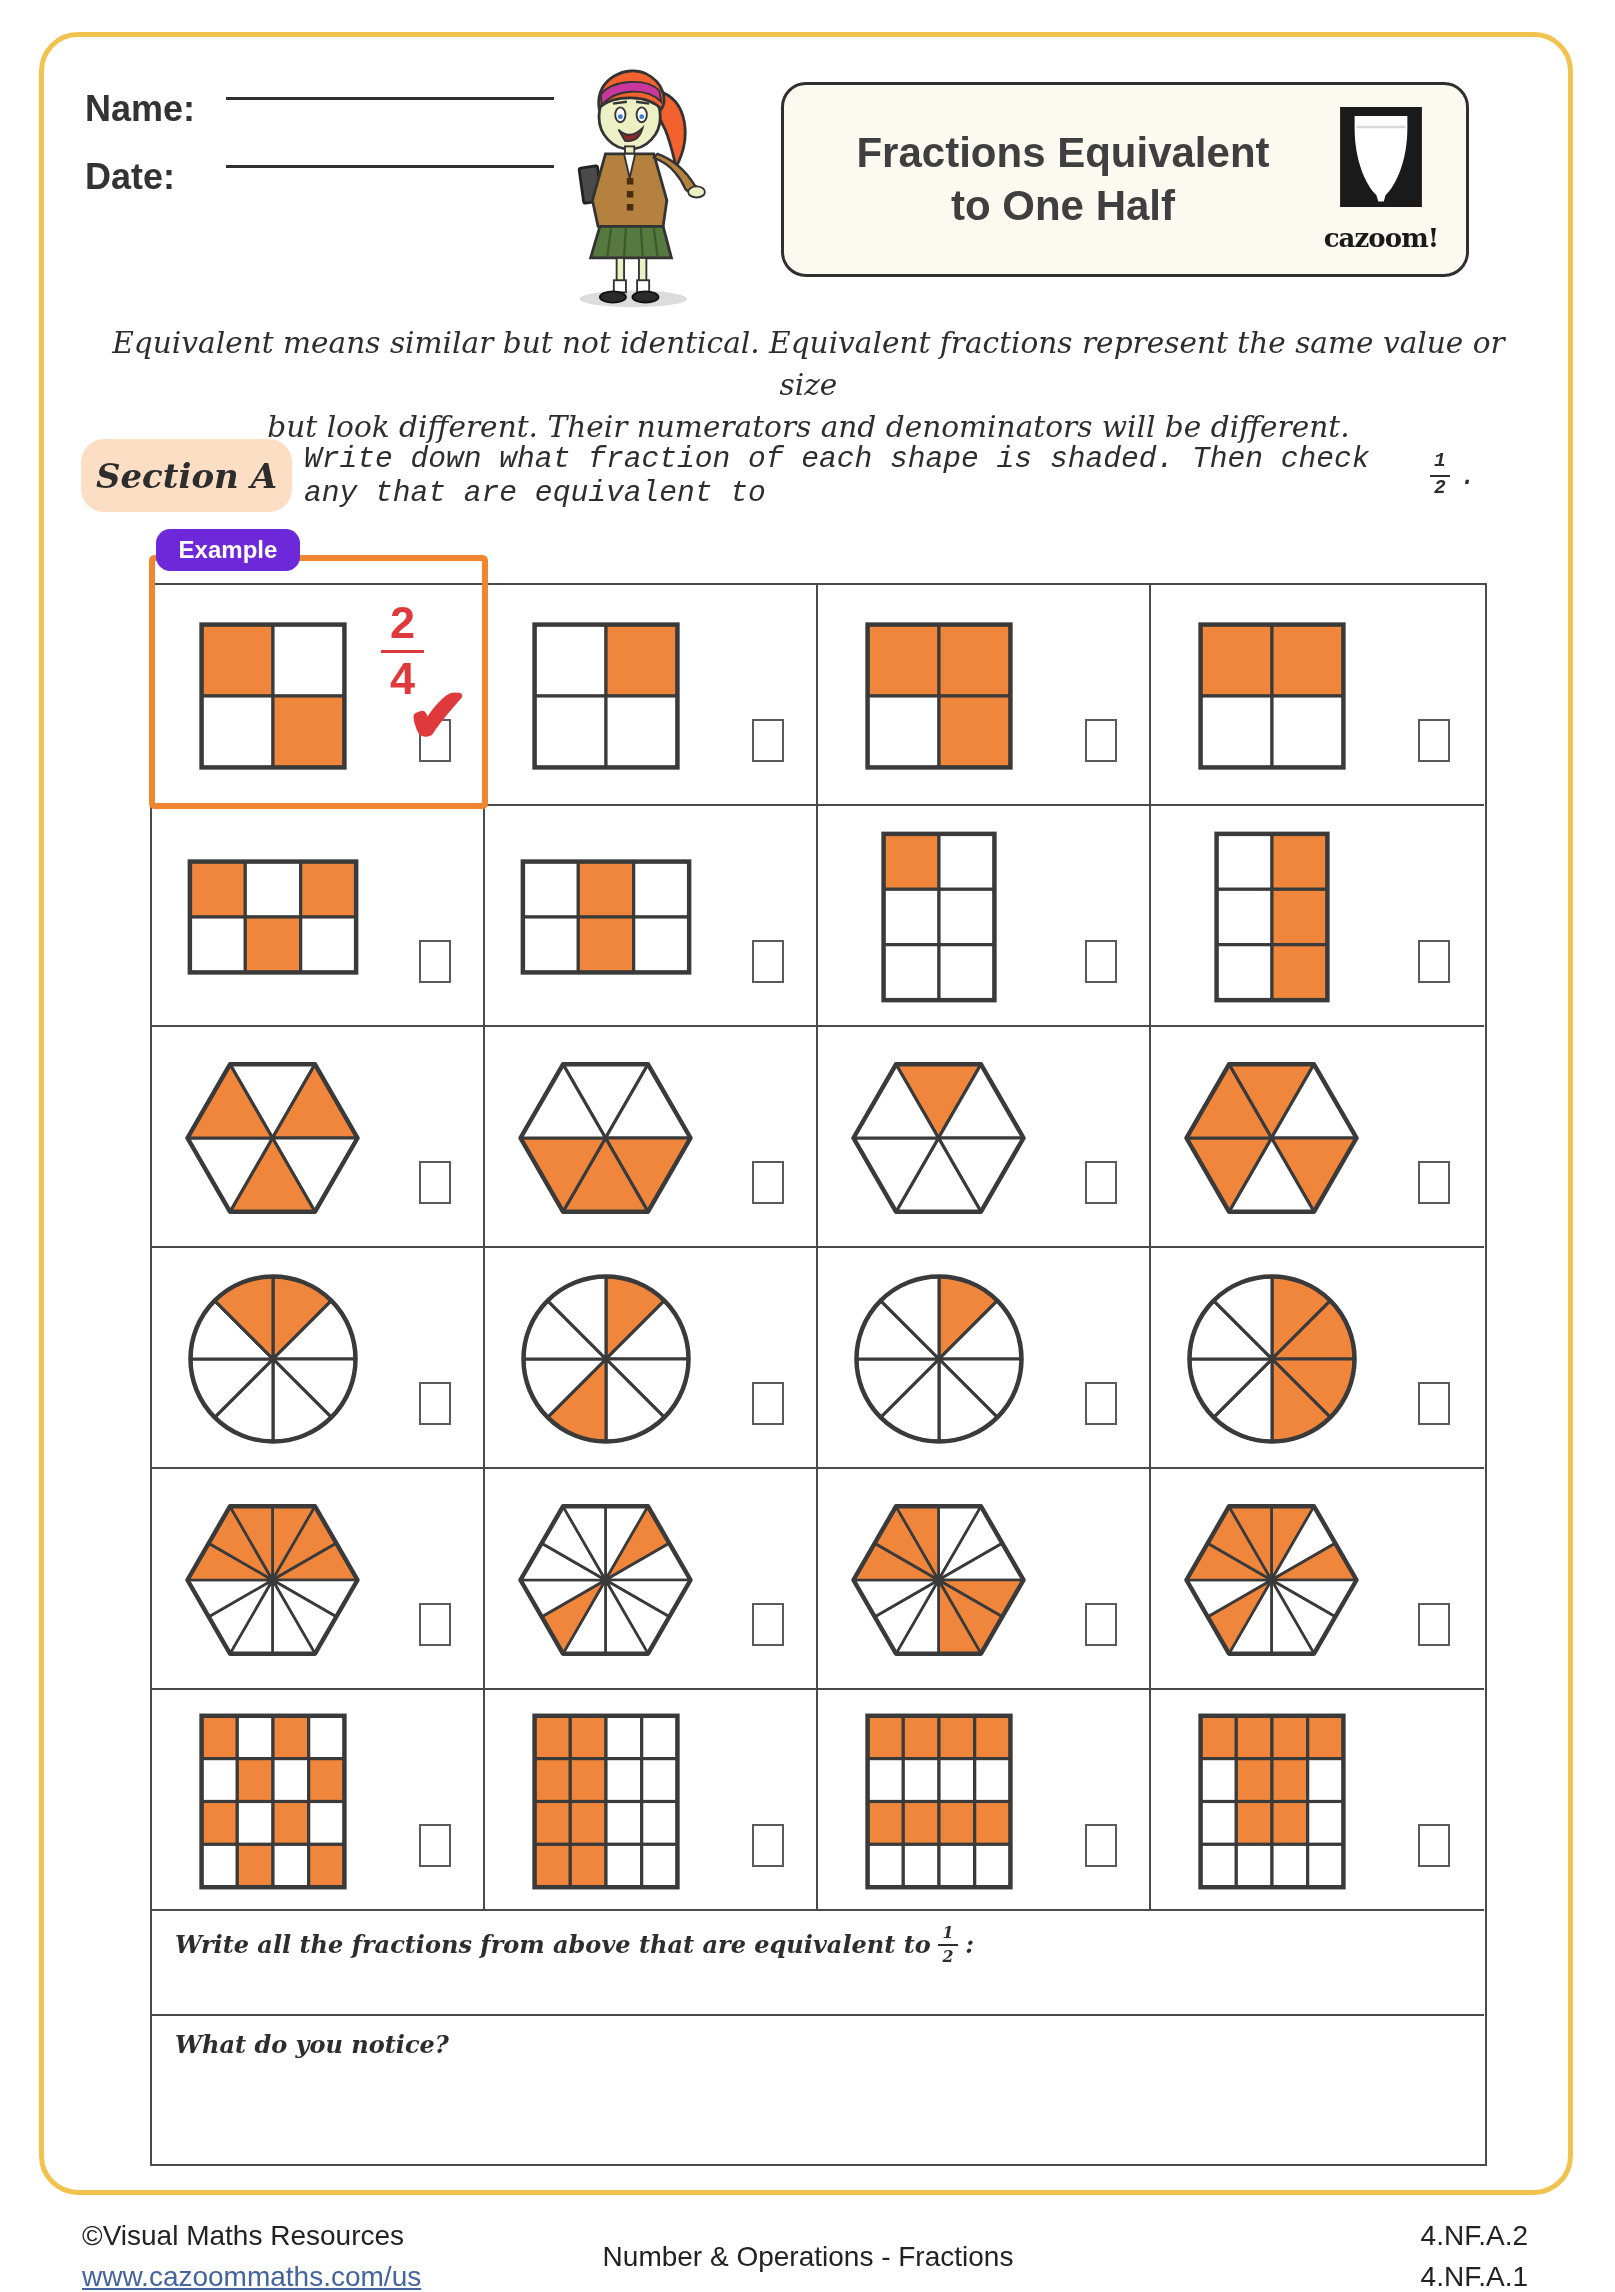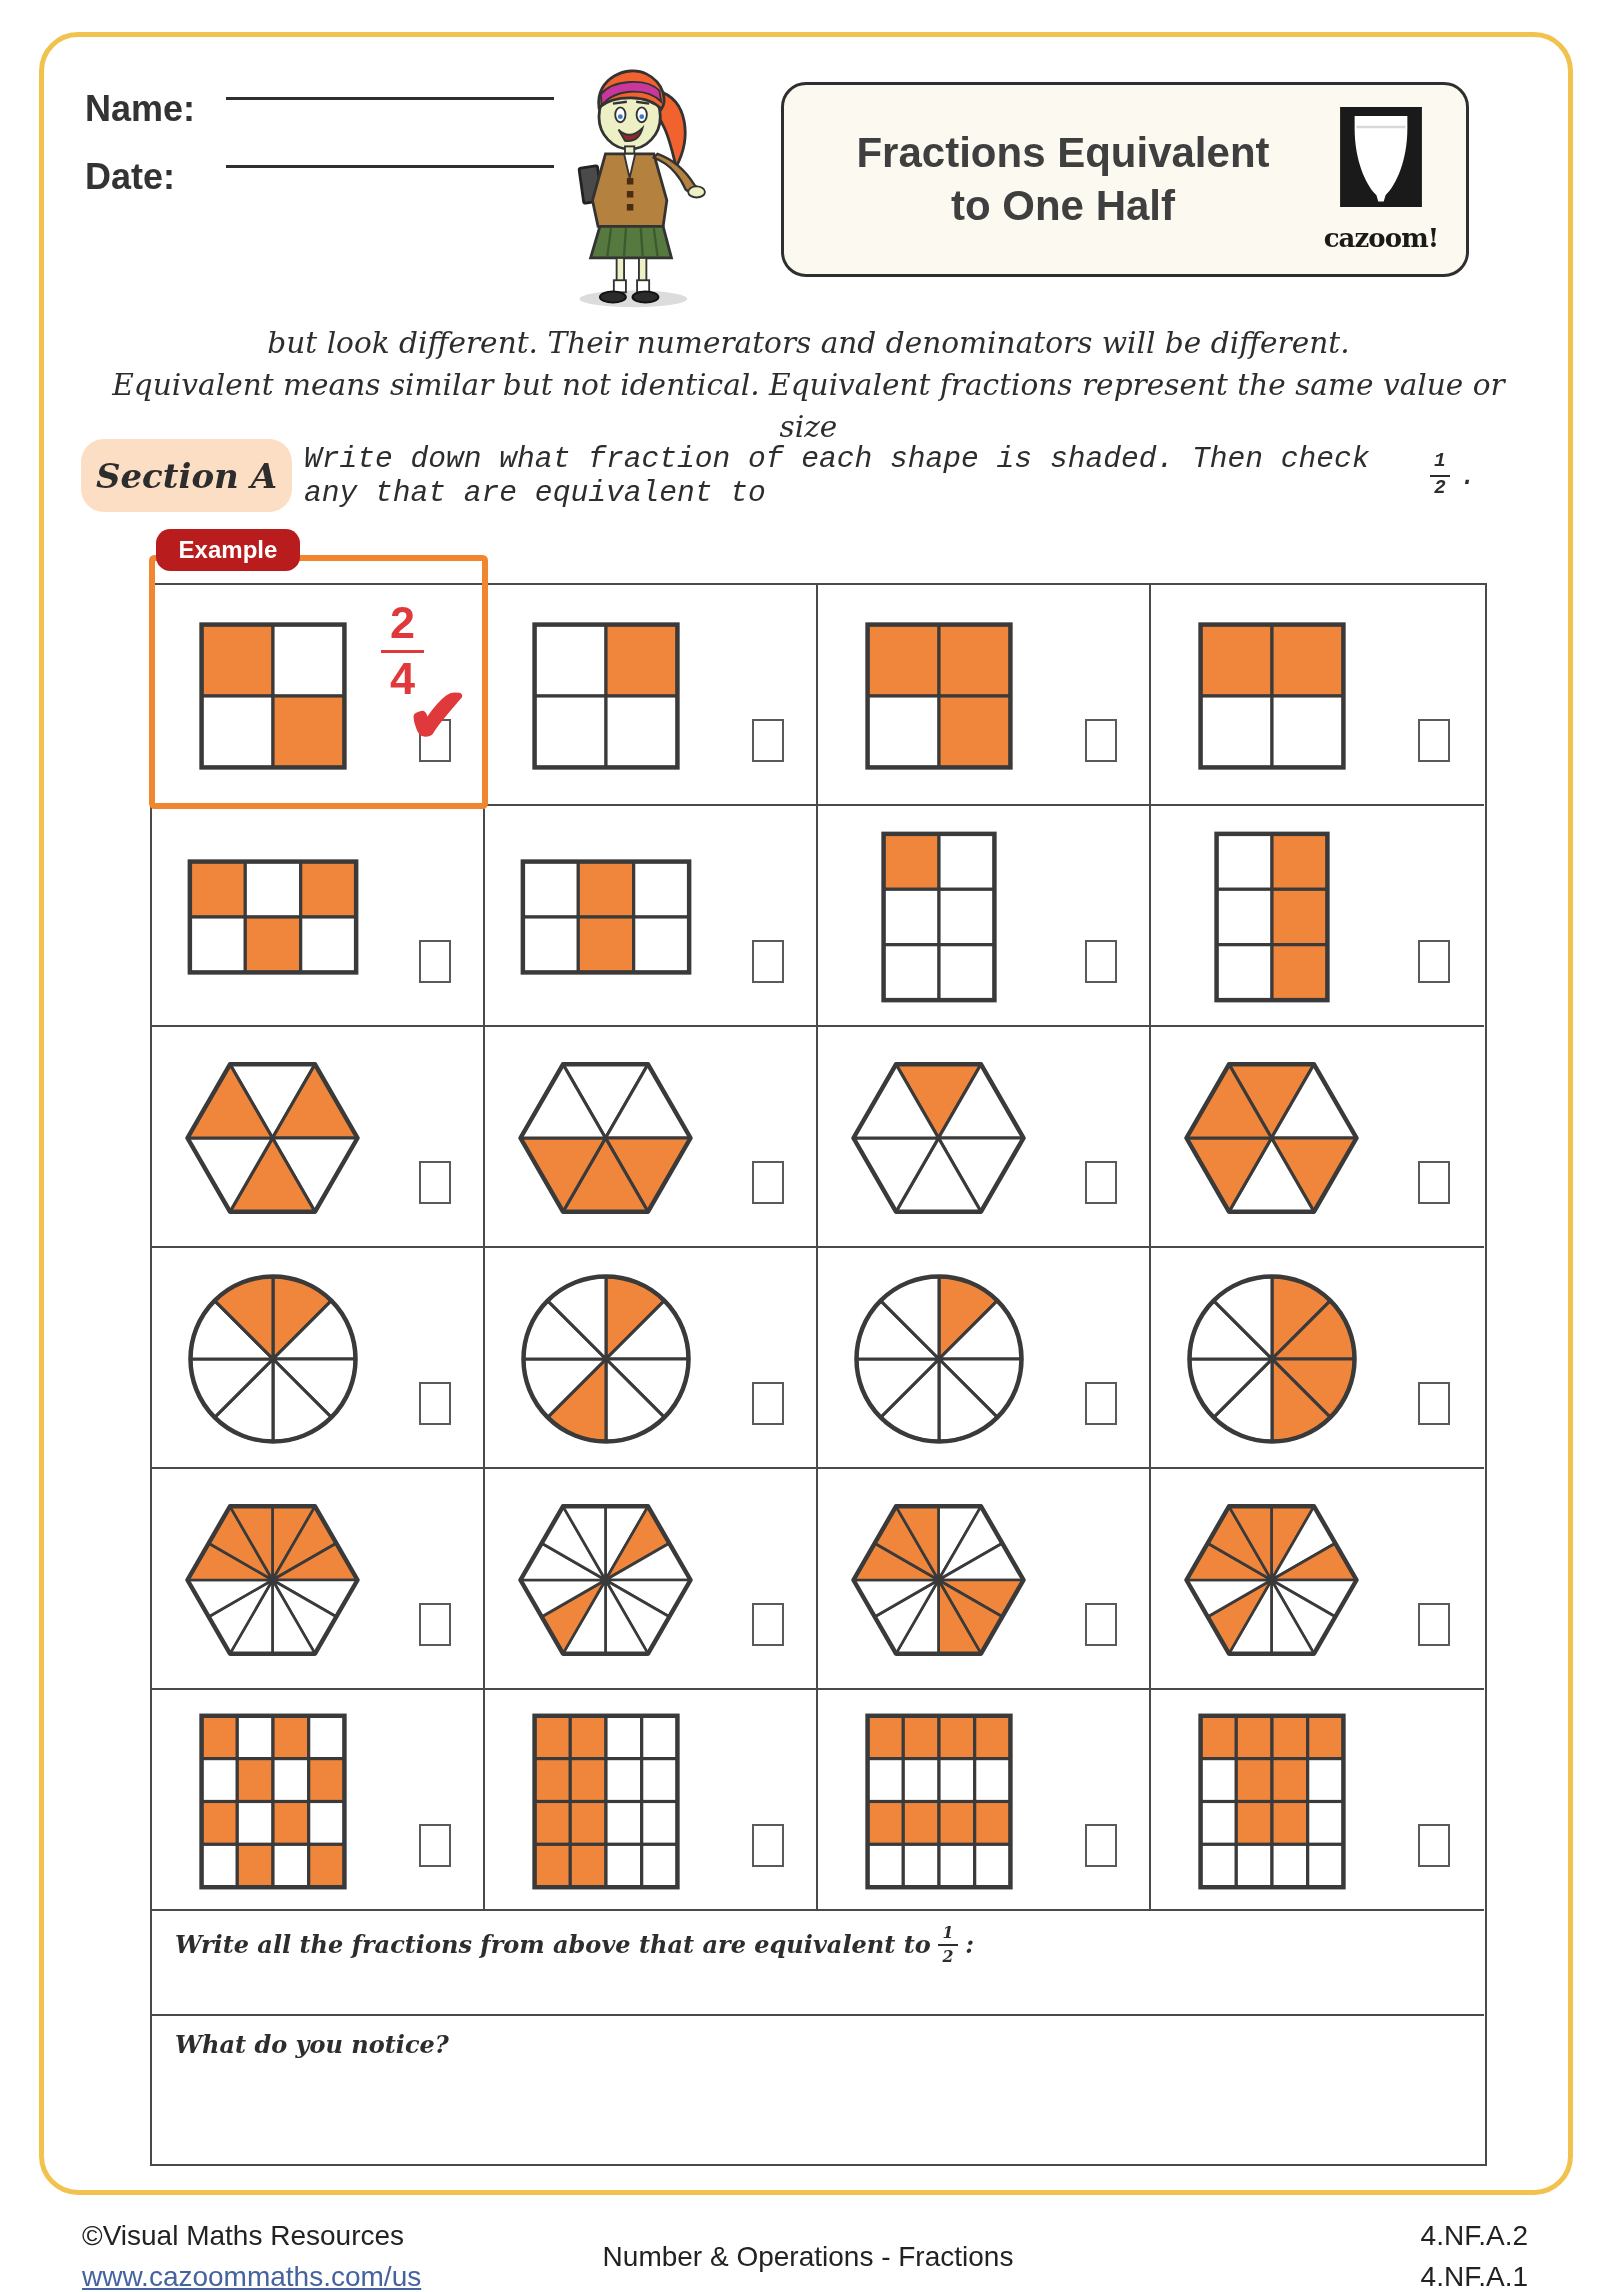--- a/index.html
+++ b/index.html
@@ -41,21 +41,21 @@
         font-family:"DejaVu Serif",serif;font-style:italic;font-weight:bold;font-size:24px;color:#2d2d2d;}
   .qrow1{grid-row:7;}
   .qrow2{grid-row:8;border-bottom:none;}
   .qtext{display:inline-flex;align-items:center;gap:7.2px;}
   .shape-wrap{position:absolute;}
   .checkbox{position:absolute;left:267px;top:134px;width:32px;height:43px;
             border:2.2px solid #5a5a5a;background:#fff;box-sizing:border-box;}
   
   .example-border{position:absolute;left:-2.7px;top:-30px;width:339px;height:254px;
                   border:6.3px solid #F0862F;border-radius:5.4px;box-sizing:border-box;z-index:5;pointer-events:none;}
-  .example-tab{position:absolute;left:3.6px;top:-56px;z-index:6;background:#b91c1c;color:#fff;
+  .example-tab{position:absolute;left:3.6px;top:-56px;z-index:6;background:#6d28d9;color:#fff;
                font-weight:bold;font-size:24px;padding:7.2px 23px;border-radius:14.3px;}
   .ex-frac{position:absolute;left:229px;top:14.3px;z-index:6;color:#E0393B;font-weight:bold;font-size:45px;
            display:flex;flex-direction:column;align-items:center;line-height:1.05;}
   .ex-frac .exnum{border-bottom:3.6px solid #E0393B;padding:0 9px 3.6px;}
   .ex-frac .exden{padding-top:1.8px;}
   .ex-check{position:absolute;left:254px;top:86px;z-index:6;color:#E0393B;font-size:75px;font-weight:bold;
             text-shadow:0.9px 0.9px 0 #E0393B;}
   
   .footer-left{position:absolute;left:82px;top:2216px;font-size:28px;color:#222;line-height:1.45;}
   .footer-link{color:#44639F;text-decoration:underline;}
@@ -115,22 +115,22 @@
       <svg width="82" height="100" viewBox="0 0 90 110">
         <rect x="0" y="0" width="90" height="110" fill="#1a1a1a"></rect>
         <path d="M16,10 H74 V24 C74,58 62,86 50,97 L48,104 H42 L40,97 C28,86 16,58 16,24 Z" fill="#ffffff"></path>
         <path d="M18,22 H72" stroke="#d8d8d8" stroke-width="3"></path>
       </svg>
       <div class="logo-word">cazoom!</div>
     </div>
   </div>
 
   <div class="intro">
+    <div>Equivalent means similar but not identical. Equivalent fractions represent the same value or size</div>
     <div>but look different. Their numerators and denominators will be different.</div>
-    <div>Equivalent means similar but not identical. Equivalent fractions represent the same value or size</div>
   </div>
 
   <div class="section-badge">Section A</div>
   <div class="section-instruction">
     <span>Write down what fraction of each shape is shaded. Then check any that are equivalent to</span>
     <span class="frac">
       <span class="num">1</span>
       <span class="den">2</span>
     </span>
     <span>.</span>

